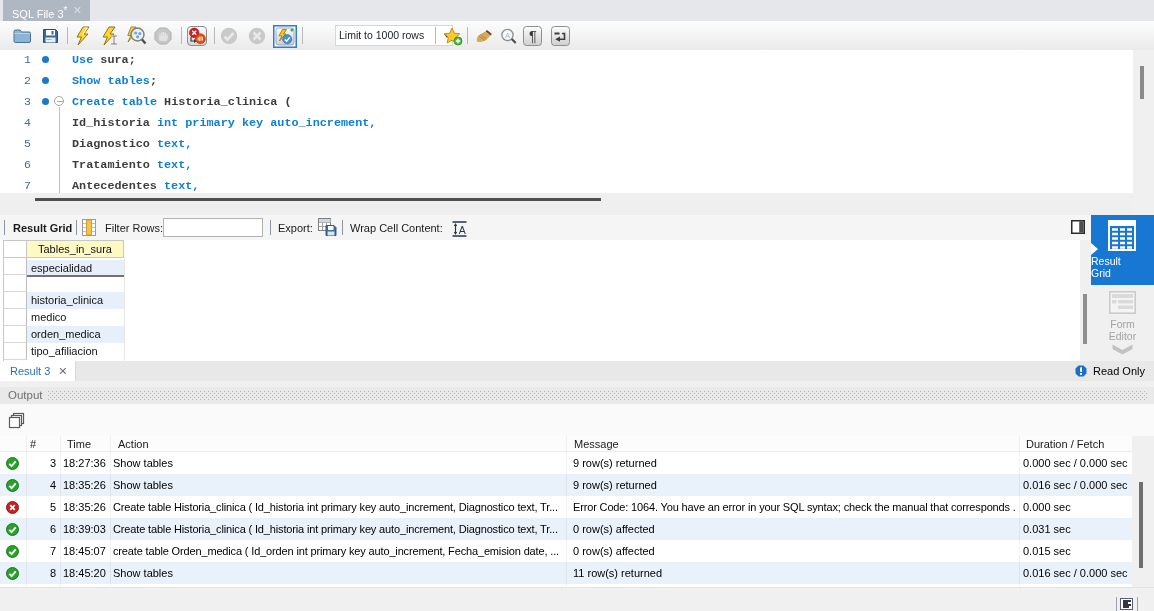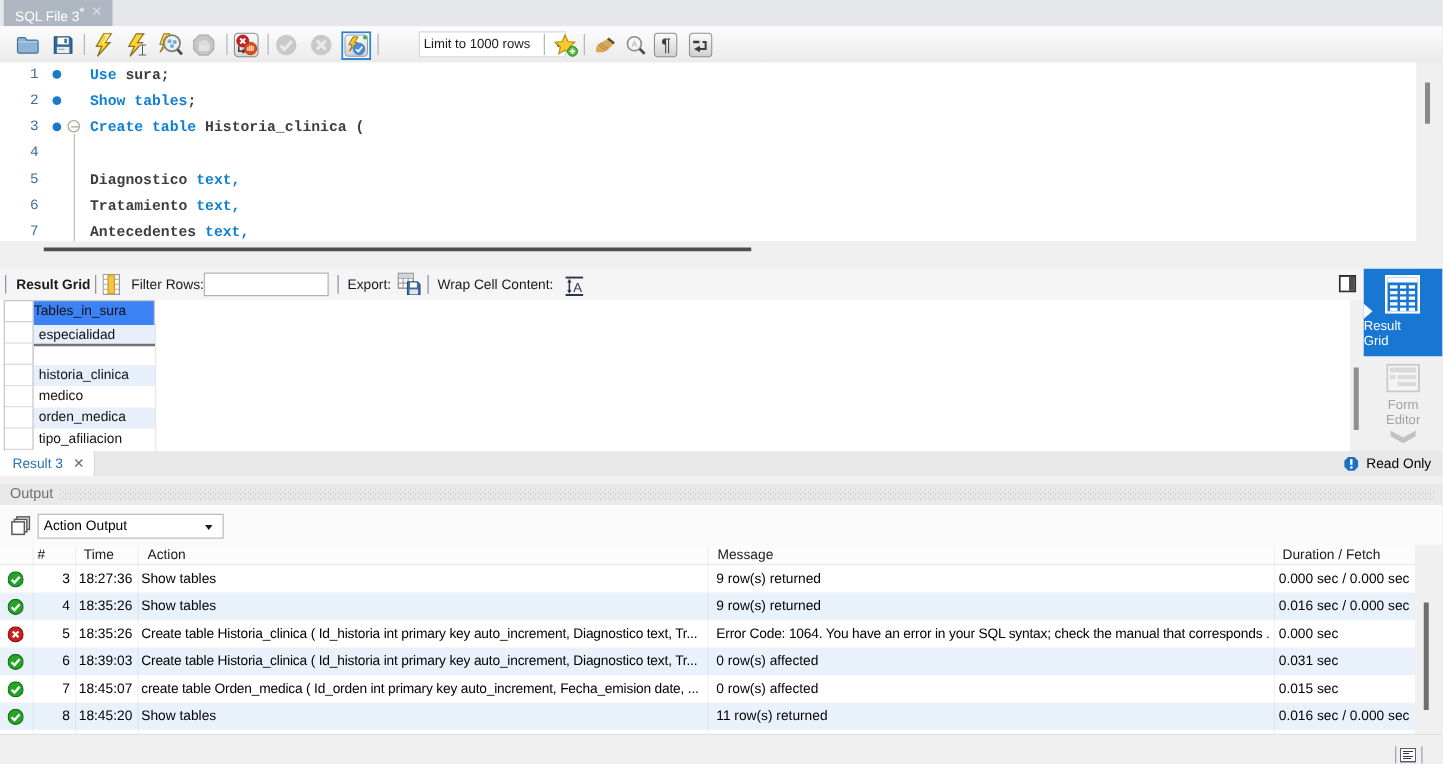--- a/index.html
+++ b/index.html
@@ -31,21 +31,21 @@
 #hscroll1 { left:35px; top:5px; width:566px; height:3px; background:#4f4f4f; }
 
 
 #rtoolbar { left:0; top:215px; width:1133px; height:25px; background:#f5f5f5; font-size:11px; color:#1a1a1a; }
 #rtoolbar .lbl { position:absolute; top:7px; }
 #filterbox { position:absolute; left:163px; top:3px; width:100px; height:19px; background:#fff; border:1px solid #b2b2b2; }
 .rsep { position:absolute; top:5px; width:1px; height:15px; background:#8c95a5; }
 
 
 #grid { left:0; top:240px; width:1080px; height:121px; background:#fff; font-size:11px; }
-#gridhead { position:absolute; left:27px; top:0; width:97px; height:36px; border:1px solid #c6c6c6; border-left:none; background:#3b82f6; text-align:left; line-height:17px; color:#111; }
+#gridhead { position:absolute; left:27px; top:0; width:97px; height:18px; border:1px solid #c6c6c6; border-left:none; background:#fef9c3; text-align:center; line-height:17px; color:#111; }
 #gridgutterhead { position:absolute; left:3px; top:0; width:24px; height:18px; border:1px solid #c6c6c6; background:#fff; }
 .grow { position:absolute; left:27px; width:97px; height:17px; line-height:16px; padding-left:4px; color:#111; border-bottom:1px solid #ededed; }
 .ggut { position:absolute; left:3px; width:24px; height:17px; border-right:1px solid #bdbdbd; border-bottom:1px solid #d9d9d9; background:#fff; }
 #gvscroll { left:1083px; top:294px; width:4px; height:50px; background:#8f8f8f; }
 
 
 #sidebar-blue { left:1091px; top:215px; width:63px; height:70px; background:#1777d2; color:#fff; font-size:10.5px; }
 #notch { position:absolute; left:0; top:28px; width:0; height:0; border-top:6px solid transparent; border-bottom:6px solid transparent; border-left:7px solid #fff; }
 #sidebar-blue .cap { position:absolute; width:86px; text-align:left; }
 #ptoggle { left:1071px; top:220px; width:14px; height:14px; }
@@ -225,20 +225,21 @@
     <div class="ln" style="top:3px;">1</div>
     <div class="dot" style="top:6px;"></div>
     <div style="position:absolute;left:72px;top:3px;font-family:'Liberation Mono',monospace;font-size:11.8px;font-weight:bold;"><span class="kw">Use</span><span class="id"> sura;</span></div>
     <div class="ln" style="top:24px;">2</div>
     <div class="dot" style="top:27px;"></div>
     <div style="position:absolute;left:72px;top:24px;font-family:'Liberation Mono',monospace;font-size:11.8px;font-weight:bold;"><span class="kw">Show</span><span class="id"> </span><span class="kw">tables</span><span class="id">;</span></div>
     <div class="ln" style="top:45px;">3</div>
     <div class="dot" style="top:48px;"></div>
     <div style="position:absolute;left:72px;top:45px;font-family:'Liberation Mono',monospace;font-size:11.8px;font-weight:bold;"><span class="kw">Create</span><span class="id"> </span><span class="kw">table</span><span class="id"> Historia_clinica (</span></div>
     <div class="ln" style="top:66px;">4</div>
+    <div style="position:absolute;left:72px;top:66px;font-family:'Liberation Mono',monospace;font-size:11.8px;font-weight:bold;"><span class="id">Id_historia </span><span class="kw">int primary key auto_increment,</span></div>
     <div class="ln" style="top:87px;">5</div>
     <div style="position:absolute;left:72px;top:87px;font-family:'Liberation Mono',monospace;font-size:11.8px;font-weight:bold;"><span class="id">Diagnostico </span><span class="kw">text,</span></div>
     <div class="ln" style="top:108px;">6</div>
     <div style="position:absolute;left:72px;top:108px;font-family:'Liberation Mono',monospace;font-size:11.8px;font-weight:bold;"><span class="id">Tratamiento </span><span class="kw">text,</span></div>
     <div class="ln" style="top:129px;">7</div>
     <div style="position:absolute;left:72px;top:129px;font-family:'Liberation Mono',monospace;font-size:11.8px;font-weight:bold;"><span class="id">Antecedentes </span><span class="kw">text,</span></div>
     <div id="fold"></div>
     <div id="foldline"></div>
   </div>
 <div class="abs" id="hscrollzone">
@@ -351,21 +352,20 @@
         </pattern>
       </defs>
       <rect width="1100" height="10" fill="url(#dotp)"></rect>
     </svg></div>
 <div class="abs" id="actionrow">
   <svg style="position:absolute;left:8px;top:8px;" width="17" height="17" viewBox="0 0 17 17">
     <rect x="5.5" y="1.5" width="10" height="10" fill="#fff" stroke="#5a5a5a" stroke-width="1.2"></rect>
     <rect x="3.5" y="3.5" width="10" height="10" fill="#fff" stroke="#5a5a5a" stroke-width="1.2"></rect>
     <rect x="1.5" y="5.5" width="10" height="10" fill="#fff" stroke="#5a5a5a" stroke-width="1.2"></rect>
   </svg>
-  <div id="combo">Action Output<span class="arr"></span></div>
 </div>
 
 <div class="abs" id="outtable">
   <div id="othead">
     <span style="left:30px;">#</span>
     <span style="left:67px;">Time</span>
     <span style="left:118px;">Action</span>
     <span style="left:574px;">Message</span>
     <span style="left:1026px;">Duration / Fetch</span>
   </div>

